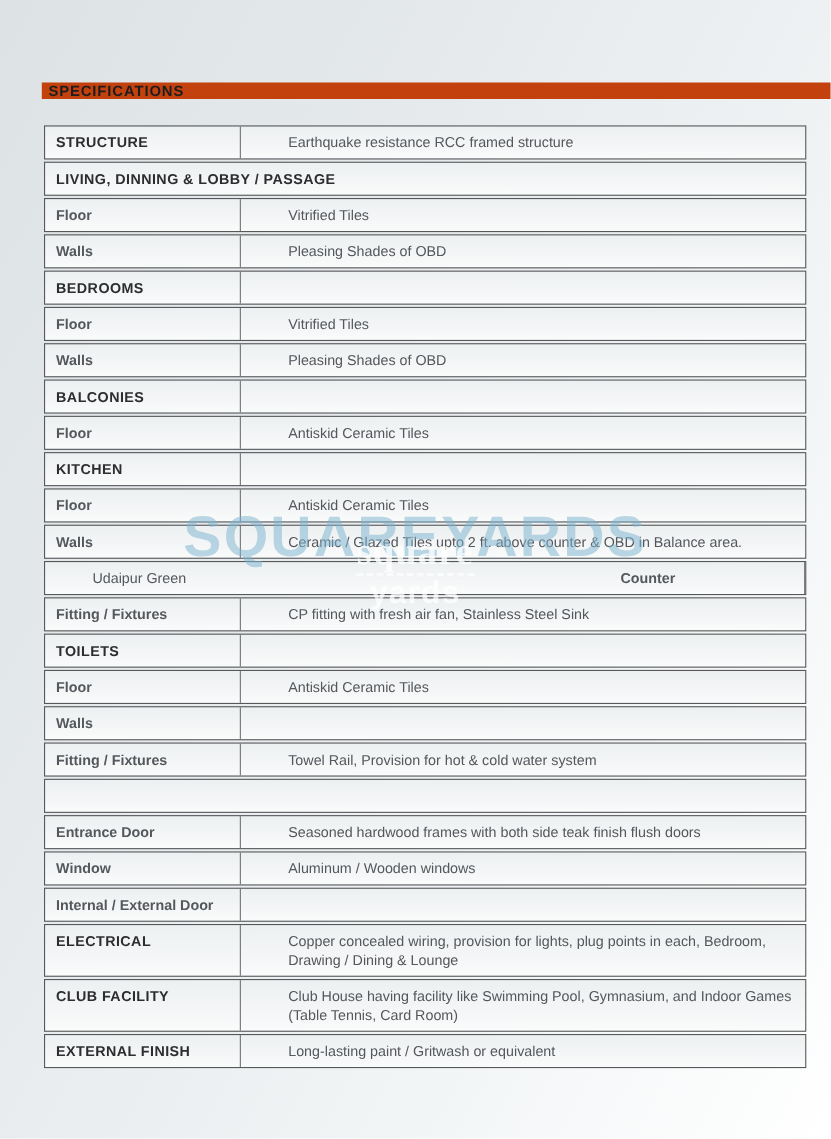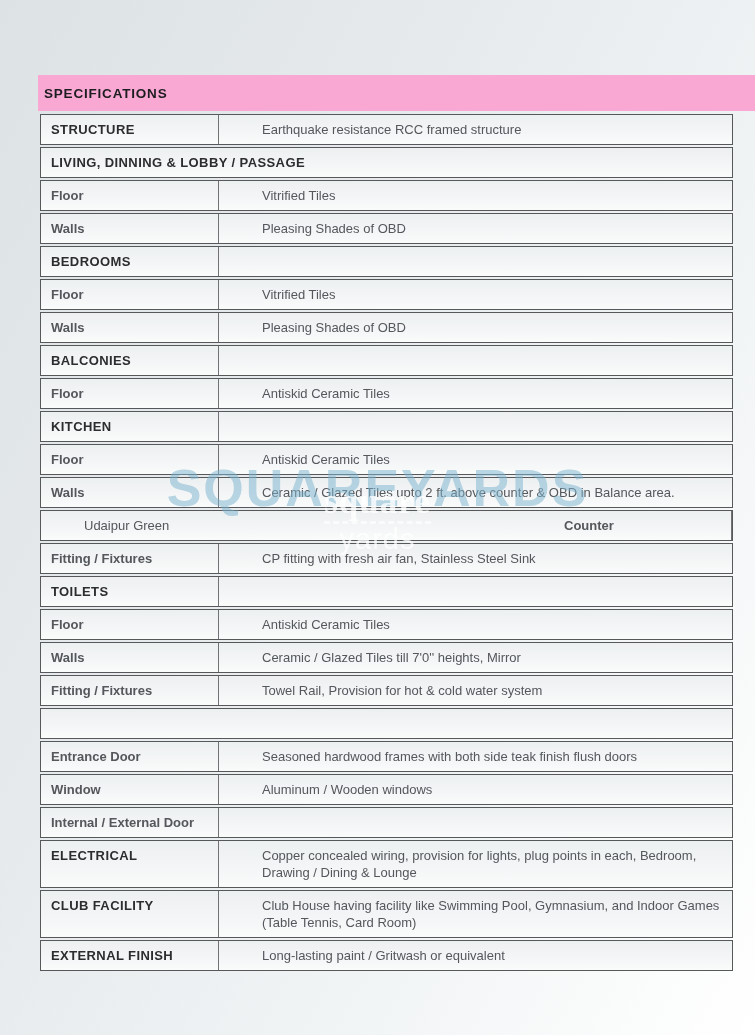--- a/index.html
+++ b/index.html
@@ -6,22 +6,22 @@
   body {
     width: 755px; height: 1035px;
     position: relative;
     overflow: hidden;
     background: linear-gradient(118deg, #dde2e4 0%, #e6eaec 35%, #f2f5f6 70%, #ffffff 100%);
     font-family: "Liberation Sans", sans-serif;
   }
 
   
   .title-band {
-    position: absolute; left: 38px; top: 75px; right: 0; height: 36px;
-    background: #f9a8d4;
+    position: absolute; left: 38px; top: 75px; right: 0; height: 15px;
+    background: #c2410c;
     display: flex; align-items: center;
   }
   .title-band h1 {
     margin: 0; padding-left: 6px;
     font-size: 13.5px; font-weight: 700;
     letter-spacing: 0.8px; color: #1d1d1f;
   }
 
   
   .spec-table {
@@ -77,21 +77,21 @@
   }
   .wm-sq {
     font-size: 35px; font-weight: 700; line-height: 1.0;
     letter-spacing: 1px;
     color: rgba(255, 255, 255, 0.78);
     border-bottom: 3px dashed rgba(255, 255, 255, 0.65);
     padding-bottom: 2px;
     font-family: Liberation Serif, serif;
   }
   .wm-yd {
-    font-size: 29px; font-weight: 400; line-height: 1.05;
+    font-size: 29px; font-weight: 700; line-height: 1.05;
     letter-spacing: 1px;
     color: rgba(255, 255, 255, 0.72);
   }
 </style>
 </head>
 <body>
 
 <div class="title-band">
   <h1>SPECIFICATIONS</h1>
 </div>
@@ -155,21 +155,20 @@
     <div class="row section">
       <div class="cell label">TOILETS</div>
       <div class="cell value"></div>
     </div>
     <div class="row item">
       <div class="cell label">Floor</div>
       <div class="cell value">Antiskid Ceramic Tiles</div>
     </div>
     <div class="row item">
       <div class="cell label">Walls</div>
-      <div class="cell value">Ceramic / Glazed Tiles till 7'0'' heights, Mirror</div>
     </div>
     <div class="row item">
       <div class="cell label">Fitting / Fixtures</div>
       <div class="cell value">Towel Rail, Provision for hot &amp; cold water system</div>
     </div>
     <div class="row section">
       <div class="cell value"></div>
     </div>
     <div class="row item">
       <div class="cell label">Entrance Door</div>

